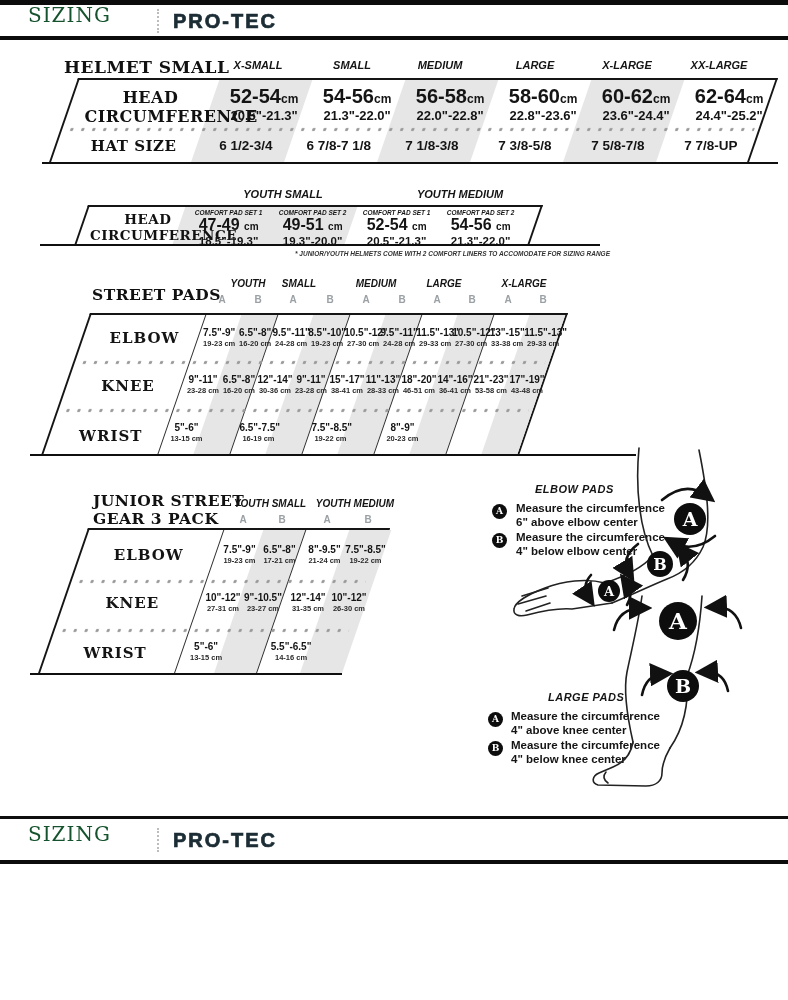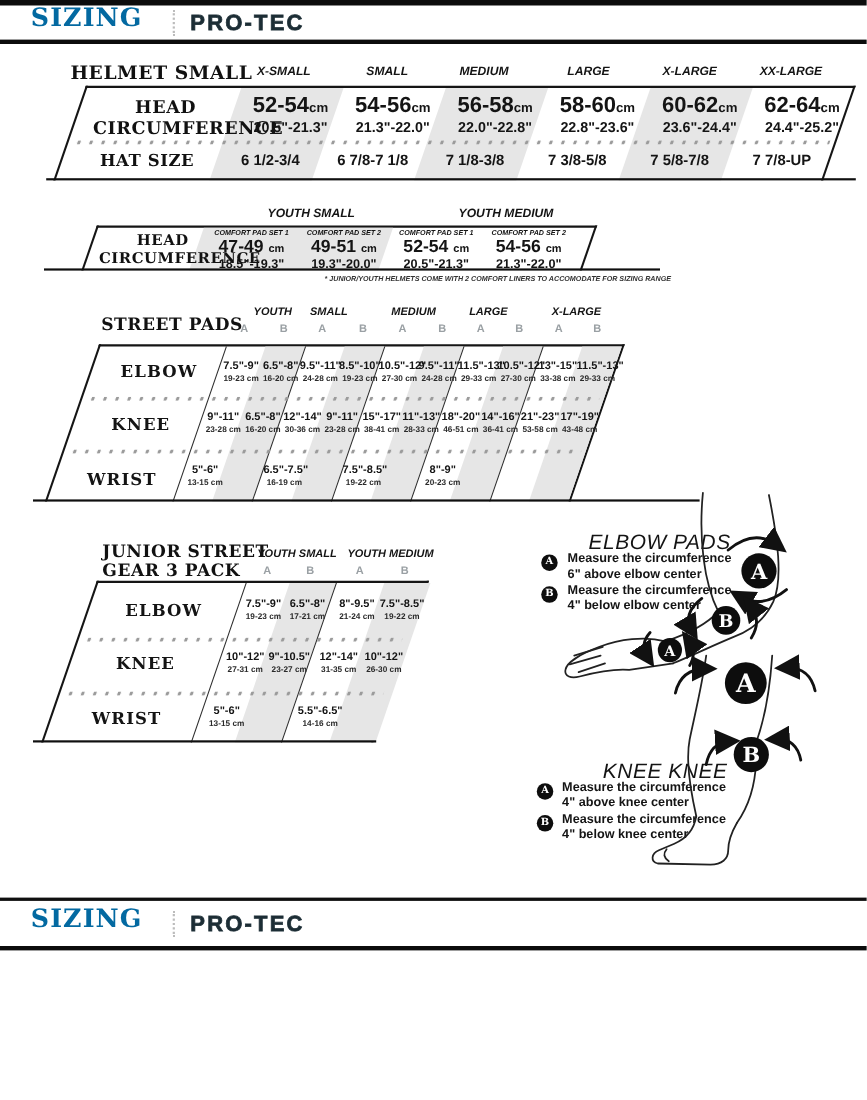--- a/index.html
+++ b/index.html
@@ -5,21 +5,21 @@
   :root{
     --ink:#141414; --logo:#1c2d35; --stripe:#e6e6e6; --dot:#9b9b9b; --gray:#9aa0a4;
     --sk:19deg;
   }
   *{margin:0;padding:0;box-sizing:border-box}
   html,body{width:788px;height:1000px;background:#fff;overflow:hidden;
     font-family:"Liberation Sans",sans-serif;color:var(--ink)}
   .abs{position:absolute}
   .page{position:relative;width:788px;height:1000px;background:#fff}
   .bar{position:absolute;left:0;width:788px;background:#0c0c0c}
-  .serif-title{font-family:"DejaVu Serif",serif;font-weight:bold;font-size:23px;letter-spacing:1px;color:#0369a1}
+  .serif-title{font-family:"DejaVu Serif",serif;font-weight:normal;font-size:20px;letter-spacing:1px;color:#14532d}
   .brand{font-weight:bold;font-size:20px;letter-spacing:2px;color:var(--logo);-webkit-text-stroke:.7px var(--logo)}
   .vdots{position:absolute;width:0;border-left:2px dotted #bcbcbc}
   .slab{font-family:"DejaVu Serif",serif;font-weight:bold;color:#111;letter-spacing:.5px}
   .ab{font-weight:bold;color:var(--gray);font-size:10px;text-align:center}
   .hline{position:absolute;background:#0f0f0f}
   
   .ptable{position:absolute;transform:skewX(calc(var(--sk) * -1));transform-origin:0 0;
     border:2px solid #151515;border-bottom:none;background:#fff}
   .unsk{transform:skewX(var(--sk));transform-origin:0 0}
   .stripe{position:absolute;top:0;bottom:0;background:var(--stripe)}
@@ -34,21 +34,21 @@
   .bignum{font-weight:bold;font-size:20px;line-height:22px;white-space:nowrap}
   .bigunit{font-weight:bold;font-size:12px}
   .inches{font-weight:bold;font-size:13px;line-height:14px;white-space:nowrap}
   .hat{font-weight:bold;font-size:13.5px;white-space:nowrap}
   .mednum{font-weight:bold;font-size:16px;line-height:17px;white-space:nowrap}
   .medunit{font-weight:bold;font-size:10px}
   .medin{font-weight:bold;font-size:11.5px;white-space:nowrap}
   .setlab{font-style:italic;font-weight:bold;font-size:6.5px;white-space:nowrap;text-align:center}
   .colhead{position:absolute;font-style:italic;font-weight:bold;font-size:11px;text-align:center}
   .grphead{position:absolute;font-style:italic;font-weight:bold;font-size:10px;text-align:center}
-  .mtitle{position:absolute;font-style:italic;font-weight:normal;font-size:19px;letter-spacing:.5px}
+  .mtitle{position:absolute;font-style:italic;font-weight:bold;font-size:11px;letter-spacing:.5px}
   .mline{font-weight:bold;font-size:11.5px;line-height:13.5px;white-space:nowrap}
   .mk{position:absolute;width:15px;height:15px;border-radius:50%;background:#0d0d0d;color:#fff;
     font-family:"DejaVu Serif",serif;font-weight:bold;font-size:9px;text-align:center;line-height:15px}
   .foot{font-style:italic;font-weight:bold;font-size:6.5px;color:#333;text-align:right;white-space:nowrap}
   svg{position:absolute;overflow:visible}
   .ln{fill:none;stroke:#222;stroke-width:1.6;stroke-linecap:round;stroke-linejoin:round}
   .arr{fill:none;stroke:#111;stroke-width:2.6;stroke-linecap:round}
   .mcirc{fill:#0d0d0d}
   .mtxt{fill:#fff;font-family:"DejaVu Serif",serif;font-weight:bold;text-anchor:middle}
 </style>
@@ -386,21 +386,21 @@
     <path class="arr" d="M89,129 Q79,140 87,152" marker-end="url(#ah1)"></path>
     <path class="arr" d="M125,159 Q132,147 124,136" marker-end="url(#ah1)"></path>
     <circle class="mcirc" cx="188" cy="73" r="16"></circle>
     <text class="mtxt" x="188" y="80" font-size="19">A</text>
     <circle class="mcirc" cx="158" cy="118" r="13"></circle>
     <text class="mtxt" x="158" y="124" font-size="16">B</text>
     <circle class="mcirc" cx="107" cy="145" r="11"></circle>
     <text class="mtxt" x="107" y="150" font-size="13">A</text>
   </svg>
 
-  <div class="mtitle" style="left:548px;top:691px">KNEE KNEE</div>
+  <div class="mtitle" style="left:548px;top:691px">LARGE PADS</div>
   <div class="mk" style="left:488px;top:712px">A</div>
   <div class="abs" style="left:511px;top:710px">
     <div class="mline">Measure the circumference</div>
     <div class="mline">4" above knee center</div>
   </div>
   <div class="mk" style="left:488px;top:741px">B</div>
   <div class="abs" style="left:511px;top:739px">
     <div class="mline">Measure the circumference</div>
     <div class="mline">4" below knee center</div>
   </div>

